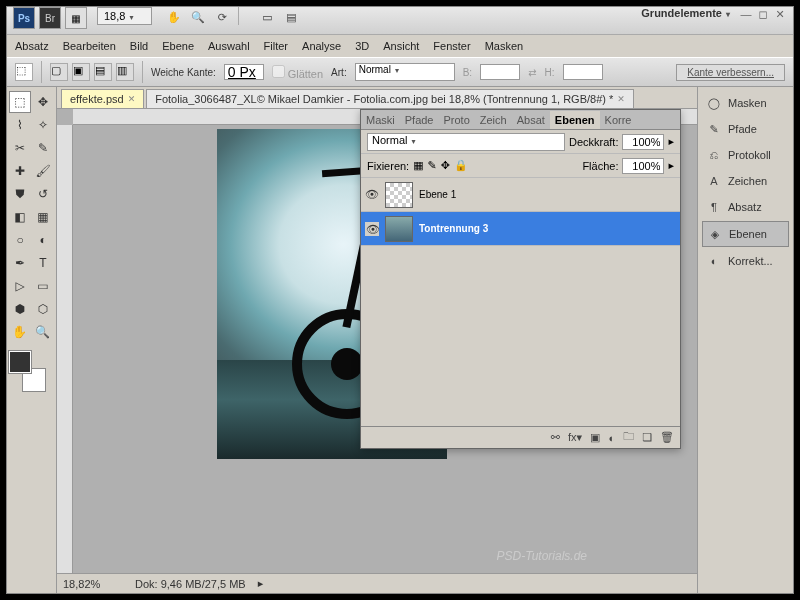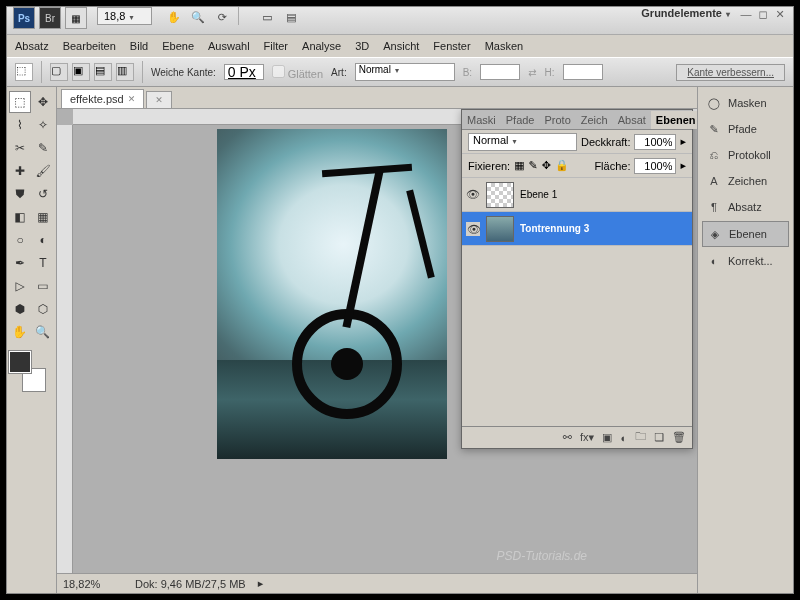--- a/index.html
+++ b/index.html
@@ -28,30 +28,30 @@
 .body { flex: 1; display: flex; overflow: hidden; position: relative; }
 .toolbox { width: 50px; background: #d4d0c8; border-right: 1px solid #999; padding: 4px 2px; display: flex; flex-direction: column; }
 .tool-grid { display: grid; grid-template-columns: 1fr 1fr; gap: 1px; }
 .tool { width: 22px; height: 22px; border: 1px solid transparent; display: flex; align-items: center; justify-content: center; color: #333; font-size: 12px; }
 .tool.sel { background: #fff; border: 1px solid #888; }
 .swatches { margin-top: 8px; position: relative; width: 40px; height: 40px; }
 .sw-fg { position: absolute; top: 0; left: 0; width: 22px; height: 22px; background: #333; border: 1px solid #fff; outline: 1px solid #888; }
 .sw-bg { position: absolute; bottom: 0; right: 4px; width: 22px; height: 22px; background: #fff; border: 1px solid #fff; outline: 1px solid #888; }
 .workarea { flex: 1; background: #b0b0b0; display: flex; flex-direction: column; position: relative; }
 .tabs { height: 22px; background: #d4d0c8; display: flex; align-items: flex-end; padding: 0 4px; border-bottom: 1px solid #999; }
-.tab { padding: 3px 8px; background: #ffffff; border: 1px solid #999; border-bottom: none; margin-right: 2px; font-size: 10px; color: #333; display: flex; align-items: center; gap: 4px; max-width: 500px; white-space: nowrap; overflow: hidden; }
+.tab { padding: 3px 8px; background: #fef9c3; border: 1px solid #999; border-bottom: none; margin-right: 2px; font-size: 10px; color: #333; display: flex; align-items: center; gap: 4px; max-width: 500px; white-space: nowrap; overflow: hidden; }
 .tab.active { background: #e8e8e8; }
 .tab .close { color: #888; font-size: 9px; }
 .canvas-wrap { flex: 1; position: relative; overflow: hidden; }
 .ruler-h { position: absolute; top: 0; left: 16px; right: 0; height: 16px; background: #e0e0e0; border-bottom: 1px solid #999; }
 .ruler-v { position: absolute; top: 16px; left: 0; bottom: 0; width: 16px; background: #e0e0e0; border-right: 1px solid #999; }
 .canvas { position: absolute; top: 20px; left: 160px; width: 230px; height: 330px; background: #5a7a7e; overflow: hidden; }
 .status { height: 20px; background: #d4d0c8; border-top: 1px solid #999; display: flex; align-items: center; padding: 0 6px; gap: 12px; font-size: 10px; color: #333; }
 .status .st-zoom { width: 60px; }
-.layers-panel { position: absolute; top: 0; right: 4px; width: 232px; height: 340px; background: #d4d0c8; border: 1px solid #666; box-shadow: 0 2px 8px rgba(0,0,0,0.3); display: flex; flex-direction: column; z-index: 10; }
+.layers-panel { position: absolute; top: 0; right: 16px; width: 321px; height: 340px; background: #d4d0c8; border: 1px solid #666; box-shadow: 0 2px 8px rgba(0,0,0,0.3); display: flex; flex-direction: column; z-index: 10; }
 .lp-tabs { height: 20px; background: #bcbcbc; display: flex; align-items: center; border-bottom: 1px solid #888; font-size: 9px; }
 .lp-tab { padding: 3px 5px; color: #555; }
 .lp-tab.active { background: #d4d0c8; color: #000; font-weight: bold; }
 .lp-row { height: 24px; display: flex; align-items: center; padding: 0 6px; gap: 4px; border-bottom: 1px solid #bbb; font-size: 10px; }
 .lp-combo { flex: 1; height: 18px; border: 1px solid #999; background: #fff; padding: 0 4px; }
 .lp-val { width: 42px; height: 16px; border: 1px solid #999; background: #fff; padding: 0 3px; text-align: right; }
 .lp-list { flex: 1; background: #d4d0c8; overflow-y: auto; }
 .layer { display: flex; align-items: center; height: 34px; border-bottom: 1px solid #bbb; padding: 0 4px; gap: 6px; }
 .layer.selected { background: #3a7ee0; color: #fff; }
 .layer .eye { width: 14px; height: 14px; color: #333; }
@@ -171,20 +171,21 @@
       </div>
     </div>
 
     <div class="workarea">
       <div class="tabs">
         <div class="tab">
           <span>effekte.psd</span>
           <span class="close">✕</span>
         </div>
         <div class="tab active">
+          <span>Fotolia_3066487_XL© Mikael Damkier - Fotolia.com.jpg bei 18,8% (Tontrennung 1, RGB/8#) *</span>
           <span class="close">✕</span>
         </div>
       </div>
       <div class="canvas-wrap">
         <div class="ruler-h"></div>
         <div class="ruler-v"></div>
         <div class="canvas">
           <div class="sky"></div>
             <div class="ground"></div>
           <div class="wheel"></div>

